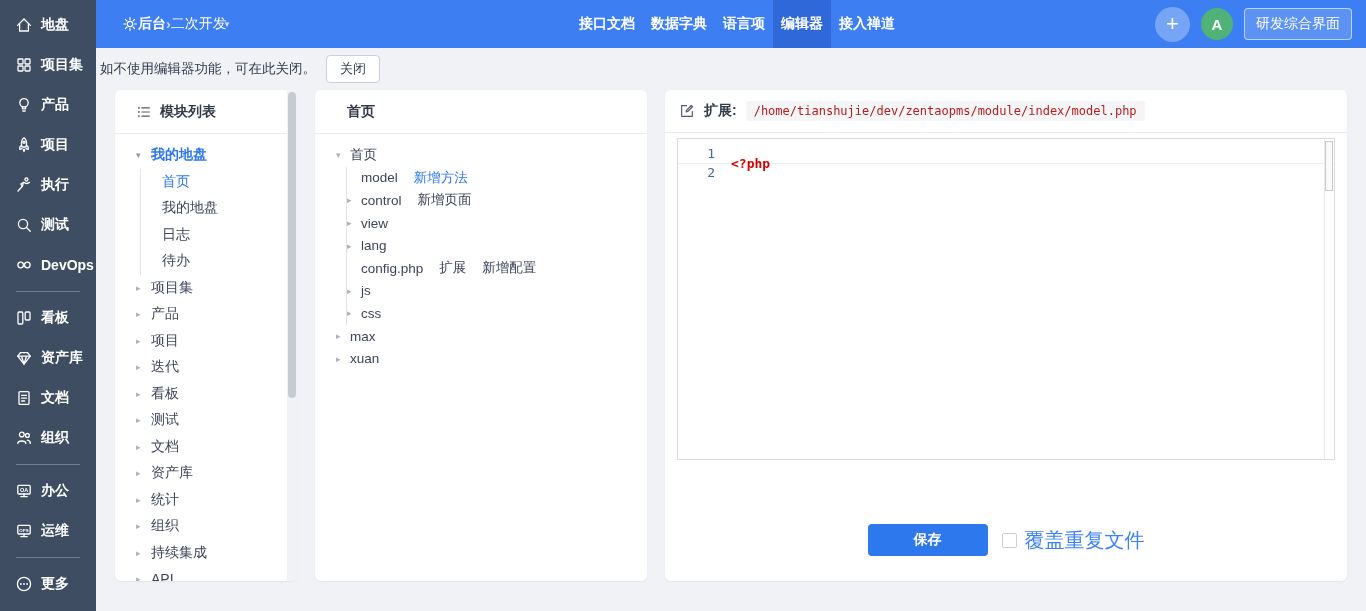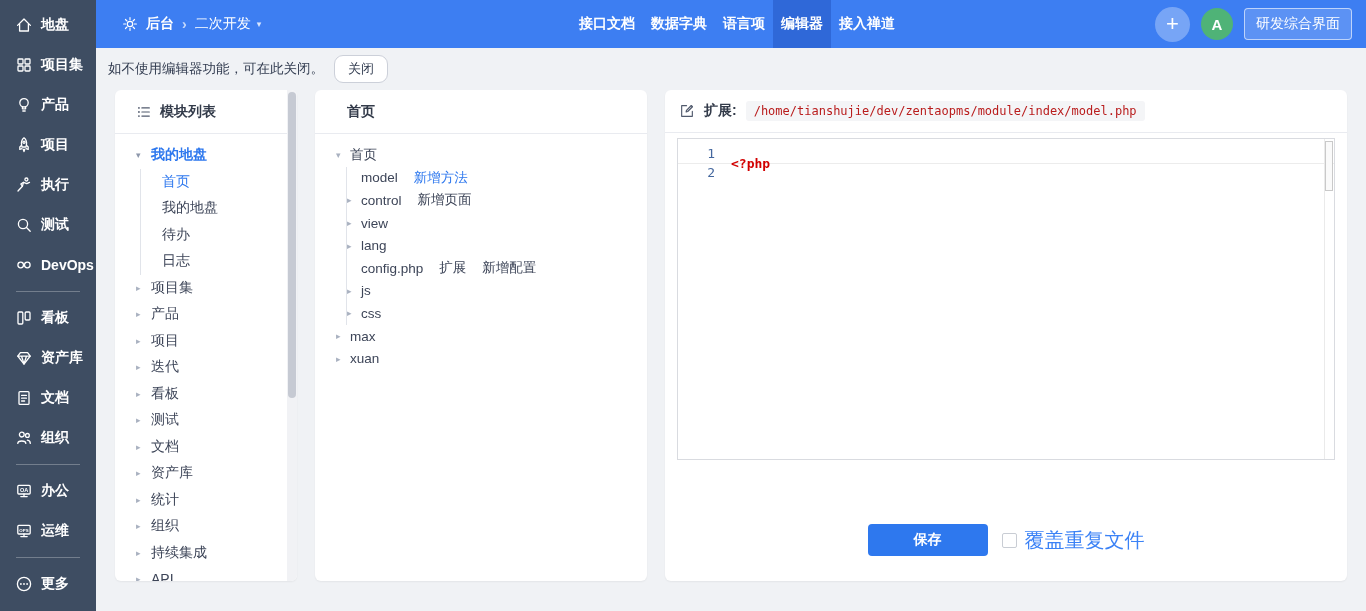--- a/index.html
+++ b/index.html
@@ -17,42 +17,42 @@
     background:var(--sidebar,#3e4d62);color:#fff;padding-top:5px;box-sizing:border-box;
   }
   .side-item{height:40px;display:flex;align-items:center;padding-left:15px;gap:8px;
     font-size:14px;font-weight:700;cursor:pointer;white-space:nowrap;}
   .side-item .icon{width:18px;height:18px;flex-shrink:0;}
   .side-divider{height:1px;background:rgba(255,255,255,.28);margin:6px 16px;}
 
   
   .topbar{position:absolute;left:96px;top:0;width:1270px;height:48px;
     background:var(--topbar,#3d7ef2);display:flex;align-items:center;color:#fff;}
-  .crumbs{display:flex;align-items:center;gap:8px;padding-left:26px;font-size:14px;flex:1;min-width:0;}
+  .crumbs{display:flex;align-items:center;padding-left:26px;font-size:14px;flex:1;min-width:0;}
   .crumbs .icon{width:16px;height:16px;}
   .crumb-root{font-weight:700;cursor:pointer;}
   .crumb-sep{color:rgba(255,255,255,.7);font-weight:700;}
   .crumb-cur{cursor:pointer;}
   .caret-down{font-size:9px;color:rgba(255,255,255,.8);margin-left:-2px;}
   .topmenu{display:flex;height:48px;align-items:stretch;}
   .top-menu-item{display:flex;align-items:center;padding:0 8px;font-size:14px;font-weight:700;cursor:pointer;}
   .top-menu-item.active{background:var(--topbar-active,#2f68d8);}
   .topright{flex:1;display:flex;align-items:center;justify-content:flex-end;gap:11px;padding-right:14px;}
   .plus-btn{width:35px;height:35px;border-radius:50%;background:rgba(255,255,255,.30);
     display:flex;align-items:center;justify-content:center;font-size:22px;line-height:1;cursor:pointer;}
   .avatar{width:32px;height:32px;border-radius:50%;background:var(--avatar,#4fb377);
     display:flex;align-items:center;justify-content:center;font-size:15px;font-weight:700;cursor:pointer;}
   .devui-btn{padding:6px 11px;border:1px solid rgba(255,255,255,.6);background:rgba(255,255,255,.16);
     border-radius:4px;font-size:14px;cursor:pointer;}
 
   
-  .notice{position:absolute;left:88px;top:48px;width:1270px;height:42px;
+  .notice{position:absolute;left:80px;top:48px;width:1270px;height:42px;
     display:flex;align-items:center;gap:10px;padding-left:20px;box-sizing:border-box;
     font-size:13.5px;color:#323c50;}
-  .close-btn{background:#fff;border:1px solid #ccd0d9;border-radius:9px;padding:4px 13px;
+  .close-btn{background:#fff;border:1px solid #ccd0d9;border-radius:4px;padding:4px 13px;
     font-size:13px;color:#323c50;cursor:pointer;font-family:Liberation Serif, serif;}
 
   
   .panel{position:absolute;top:90px;height:491px;background:#fff;border-radius:6px;
     overflow:hidden;box-shadow:0 1px 2px rgba(31,35,41,.06);}
   #panel-module{left:115px;width:182px;}
   #panel-file{left:315px;width:332px;}
   #panel-editor{left:665px;width:682px;}
   .panel-header{height:44px;display:flex;align-items:center;border-bottom:1px solid #e9ebf0;
     font-weight:700;font-size:14px;color:#333b4a;box-sizing:border-box;}
@@ -329,24 +329,24 @@
           <span class="lbl">我的地盘</span>
         </div>
         <div class="t1-children">
           <div class="t1-row active">
             <span class="lbl">首页</span>
           </div>
           <div class="t1-row">
             <span class="lbl">我的地盘</span>
           </div>
           <div class="t1-row">
+            <span class="lbl">日志</span>
+          </div>
+          <div class="t1-row">
             <span class="lbl">待办</span>
-          </div>
-          <div class="t1-row">
-            <span class="lbl">日志</span>
           </div>
         </div>
         <div class="t1-row">
           <span class="t1-caret">▸</span>
           <span class="lbl">项目集</span>
         </div>
         <div class="t1-row">
           <span class="t1-caret">▸</span>
           <span class="lbl">产品</span>
         </div>

